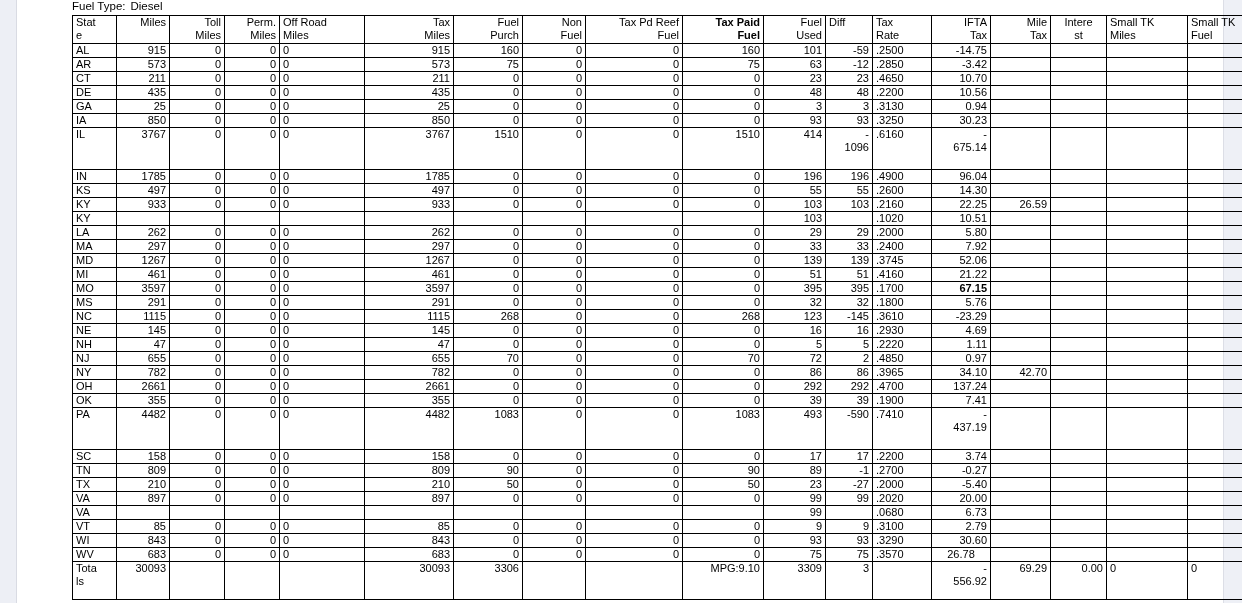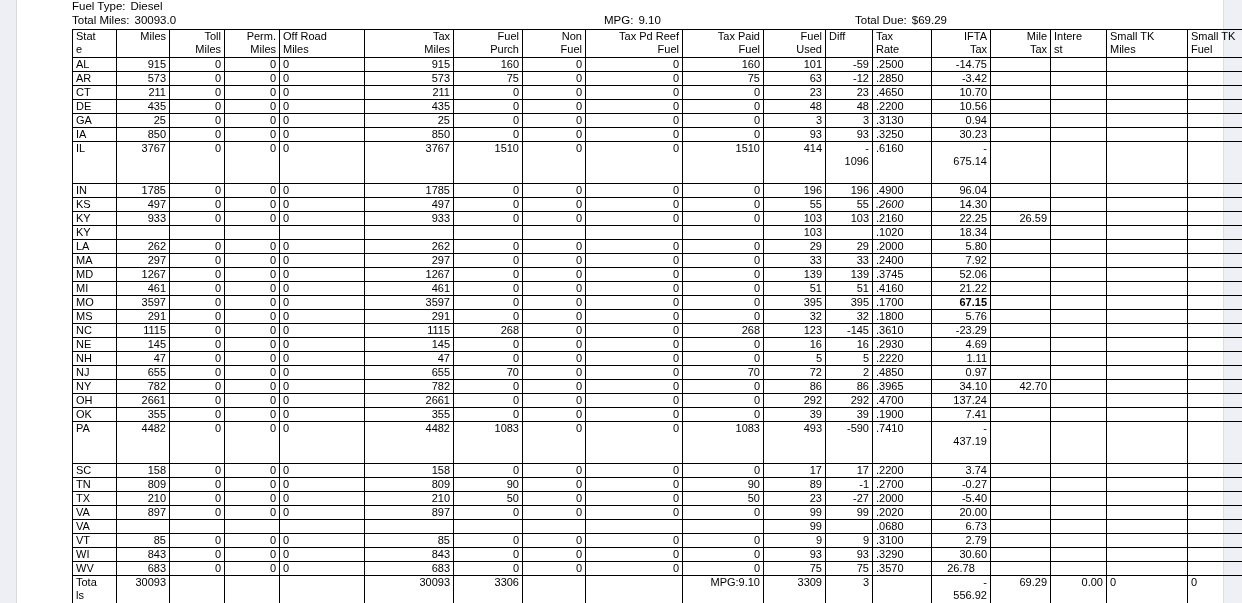--- a/index.html
+++ b/index.html
@@ -66,25 +66,20 @@
 
 <div class="gutter-left"></div>
 <div class="gutter-right"></div>
 
 <div class="content">
 
   <div class="info-row">
     <span>Fuel Type:</span><span class="val">Diesel</span>
   </div>
 
-  <div class="info-row">
-    <span>Total Miles:</span><span class="val">30093.0</span>
-    <span class="mpg-pos"><span>MPG:</span><span class="val">9.10</span></span>
-    <span class="due-pos"><span>Total Due:</span><span class="val">$69.29</span></span>
-  </div>
 
   <table class="report">
     <thead>
       <tr id="header-row">
           <th style="width: 37px; text-align: left;">Stat
 e</th>
           <th style="width: 46px; text-align: right;">Miles</th>
           <th style="width: 48px; text-align: right;">Toll
 Miles</th>
           <th style="width: 48px; text-align: right;">Perm.
@@ -92,32 +87,32 @@
           <th style="width: 78px; text-align: left;">Off Road
 Miles</th>
           <th style="width: 82px; text-align: right;">Tax
 Miles</th>
           <th style="width: 62px; text-align: right;">Fuel
 Purch</th>
           <th style="width: 56px; text-align: right;">Non
 Fuel</th>
           <th style="width: 90px; text-align: right;">Tax Pd Reef
 Fuel</th>
-          <th style="width: 74px; text-align: right;">Tax Paid
+          <th style="width: 74px; text-align: right; font-weight: bold;">Tax Paid
 Fuel</th>
           <th style="width: 55px; text-align: right;">Fuel
 Used</th>
           <th style="width: 40px; text-align: left;">Diff</th>
           <th style="width: 52px; text-align: left;">Tax
 Rate</th>
           <th style="width: 52px; text-align: right;">IFTA
 Tax</th>
           <th style="width: 53px; text-align: right;">Mile
 Tax</th>
-          <th style="width: 49px; text-align: left;">Intere
+          <th style="width: 49px; text-align: center;">Intere
 st</th>
           <th style="width: 74px; text-align: left;">Small TK
 Miles</th>
           <th style="width: 72px; text-align: left;">Small TK
 Fuel</th>
         </tr>
     </thead>
     <tbody id="body-rows">
         <tr>
           <td style="text-align: left;">AL</td>
@@ -287,21 +282,21 @@
           <td style="text-align: right;">0</td>
           <td style="text-align: right;">0</td>
           <td style="text-align: left;">0</td>
           <td style="text-align: right;">497</td>
           <td style="text-align: right;">0</td>
           <td style="text-align: right;">0</td>
           <td style="text-align: right;">0</td>
           <td style="text-align: right;">0</td>
           <td style="text-align: right;">55</td>
           <td style="text-align: right;">55</td>
-          <td style="text-align: left; font-style: italic;">.2600</td>
+          <td style="text-align: left;">.2600</td>
           <td style="text-align: right;">14.30</td>
           <td style="text-align: right;"></td>
           <td style="text-align: right;"></td>
           <td style="text-align: left;"></td>
           <td style="text-align: left;"></td>
         </tr>
         <tr>
           <td style="text-align: left;">KY</td>
           <td style="text-align: right;">933</td>
           <td style="text-align: right;">0</td>
@@ -328,21 +323,21 @@
           <td style="text-align: right;"></td>
           <td style="text-align: left;"></td>
           <td style="text-align: right;"></td>
           <td style="text-align: right;"></td>
           <td style="text-align: right;"></td>
           <td style="text-align: right;"></td>
           <td style="text-align: right;"></td>
           <td style="text-align: right;">103</td>
           <td style="text-align: right;"></td>
           <td style="text-align: left;">.1020</td>
-          <td style="text-align: right;">18.34</td>
+          <td style="text-align: right;">10.51</td>
           <td style="text-align: right;"></td>
           <td style="text-align: right;"></td>
           <td style="text-align: left;"></td>
           <td style="text-align: left;"></td>
         </tr>
         <tr>
           <td style="text-align: left;">LA</td>
           <td style="text-align: right;">262</td>
           <td style="text-align: right;">0</td>
           <td style="text-align: right;">0</td>

